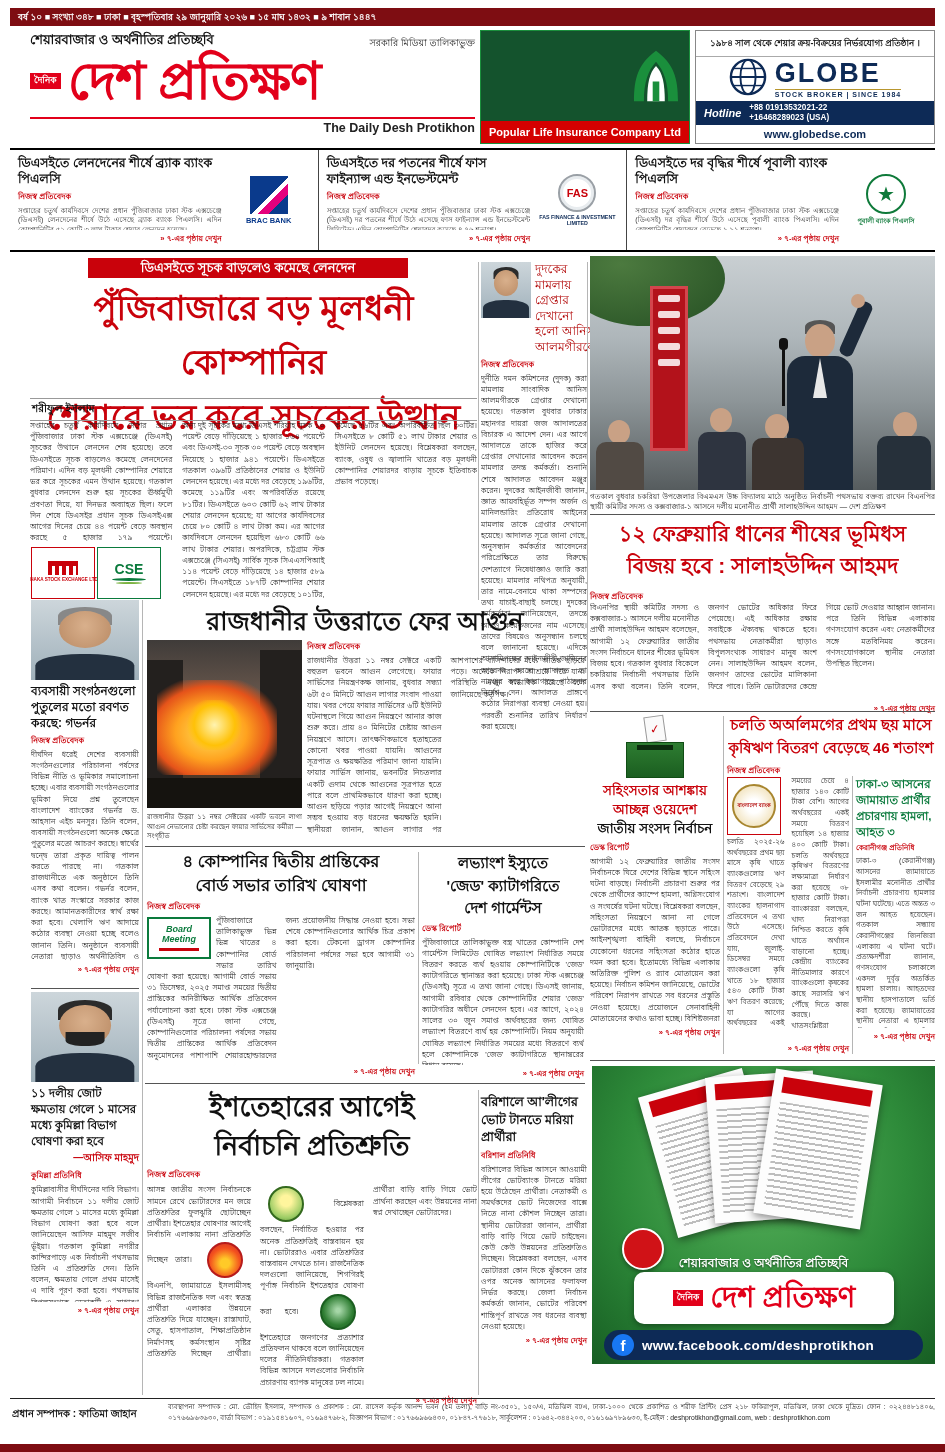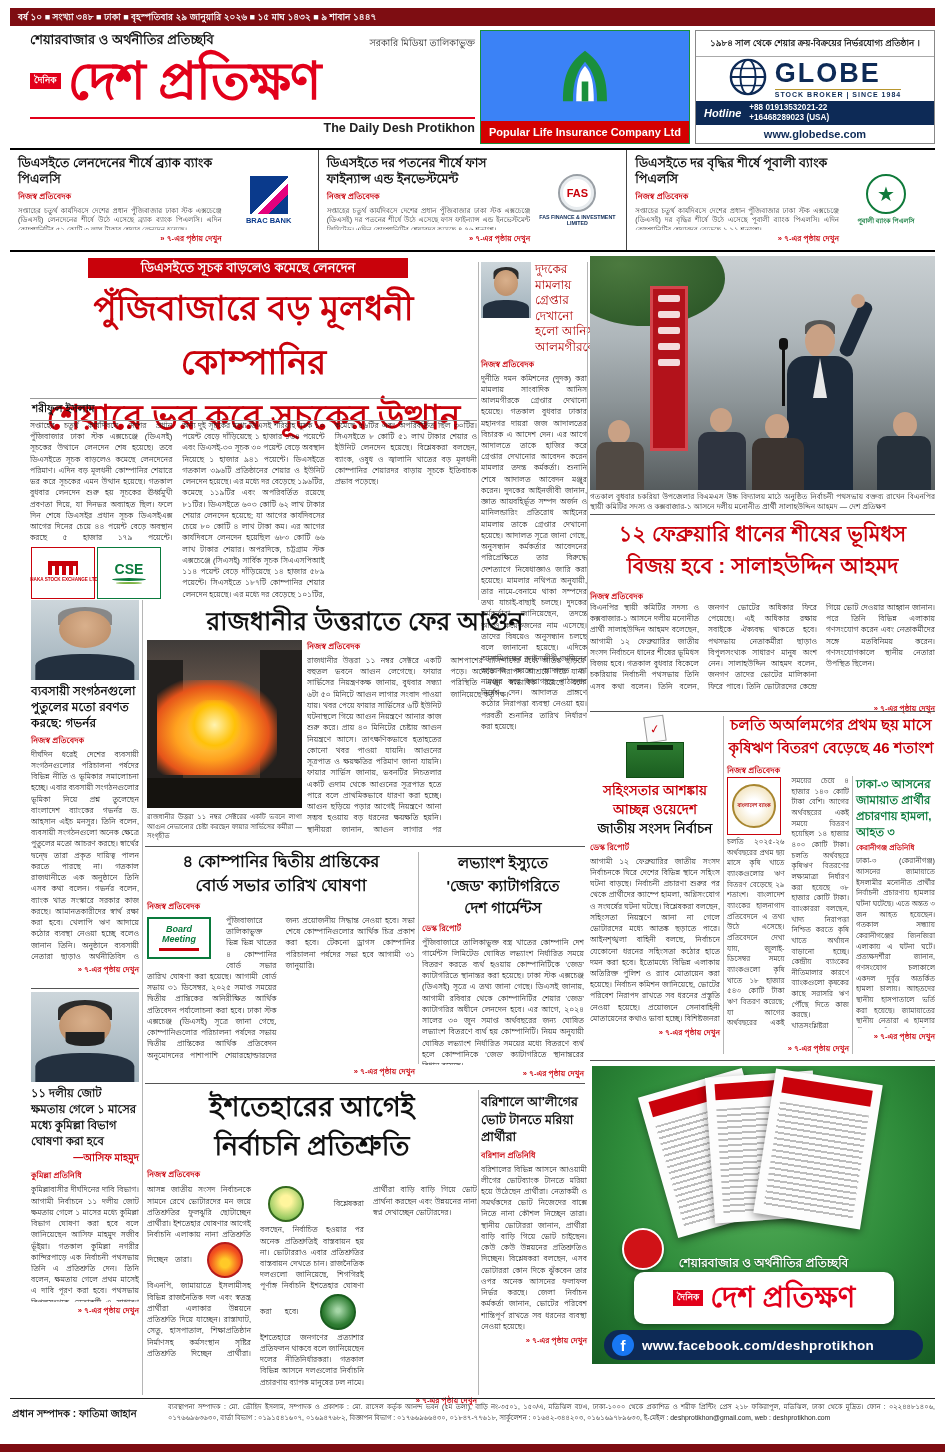--- a/index.html
+++ b/index.html
@@ -24,21 +24,21 @@
   .mh-tag{font-size:13px;font-weight:bold;color:#111}
   .mh-listed{font-size:9.5px;color:#222}
   .mh-row{display:flex;align-items:center;gap:7px;margin-top:3px}
   .daily-box{background:#e2001a;color:#fff;font-size:9px;font-weight:bold;padding:3px 4px;line-height:1.1}
   .mh-title{color:#e2001a;font-size:52px;font-weight:800;line-height:1.05;letter-spacing:-1px;white-space:nowrap}
   .mh-bottom{border-top:2.5px solid #e2001a;margin-top:8px;padding-top:2px;text-align:right;
              font-size:12.5px;font-weight:bold;color:#222}
 
   
   .pop-ad{left:480px;top:30px;width:210px;height:114px;border:1px solid #1a8f3c;display:flex;
-          flex-direction:column;align-items:center;justify-content:flex-end;background:#3b82f6}
+          flex-direction:column;align-items:flex-end;justify-content:flex-end;background:#14532d}
   .pop-logo{flex:1;display:flex;align-items:center;justify-content:center}
   .pop-band{width:100%;height:22px;background:#d40000;color:#fff;font-size:11px;font-weight:bold;
             text-align:center;line-height:22px}
 
   
   .globe-ad{left:695px;top:30px;width:240px;height:114px;border:1px solid #888;display:flex;flex-direction:column}
   .gl-strip{height:26px;border-bottom:1px solid #aaa;font-size:8.8px;font-weight:bold;color:#111;
             display:flex;align-items:center;justify-content:center;text-align:center;padding:0 6px}
   .gl-main{flex:1;display:flex;align-items:center;justify-content:center;gap:8px;background:#fff}
   .gl-name{color:#0d2a56;font-size:27px;font-weight:800;letter-spacing:2px;line-height:1}
@@ -144,21 +144,21 @@
   
   .gov{left:31px;top:600px;width:108px}
   .gov-photo{width:108px;height:80px}
   .gov-h{font-size:12px;font-weight:800;color:#111;line-height:1.35;margin-top:3px}
   .gov-body{height:212px}
 
   
   .board{left:147px;top:850px;width:268px}
   .board-h{text-align:center;font-size:16.5px;font-weight:800;color:#111;line-height:1.45}
   .board-body{height:148px;column-count:2;column-gap:9px;margin-top:2px}
-  .bm-box{float:left;width:64px;height:42px;border:2px solid #0a7a3c;margin:2px 15px 2px 0;
+  .bm-box{float:left;width:64px;height:42px;border:2px solid #0a7a3c;margin:2px 5px 2px 0;
           display:flex;flex-direction:column;align-items:center;justify-content:center;background:#fff}
   .bm-t{font-size:9px;font-weight:800;font-style:italic;color:#0a7a3c;line-height:1.1;text-align:center}
   .bm-bar{width:40px;height:3px;background:#c9020b;margin-top:3px}
 
   
   .zcat{left:422px;top:852px;width:162px}
   .zcat-h{text-align:center;font-size:15px;font-weight:800;color:#111;line-height:1.5}
   .zcat-body{height:128px;margin-top:2px}
 
   

